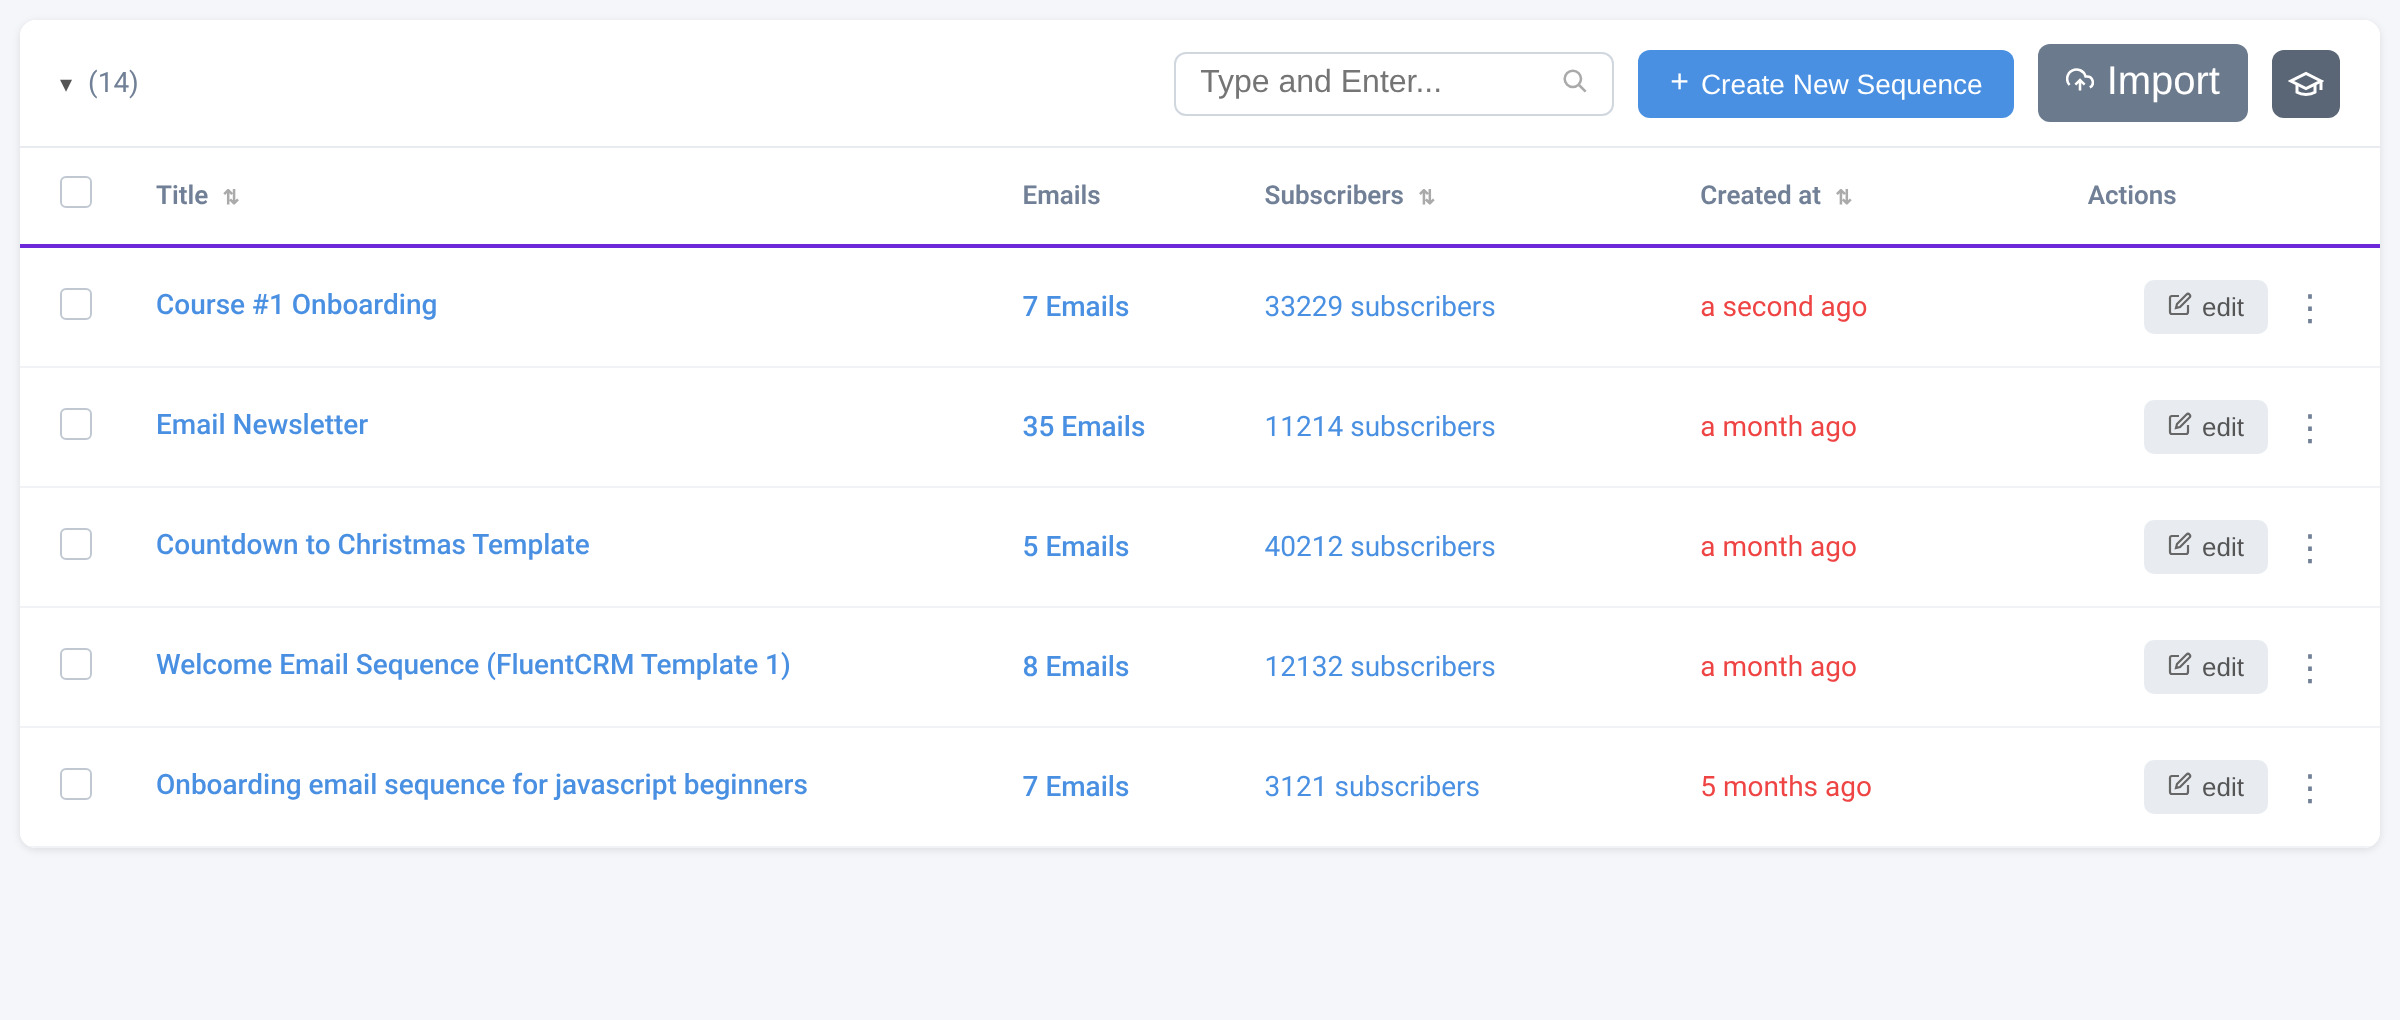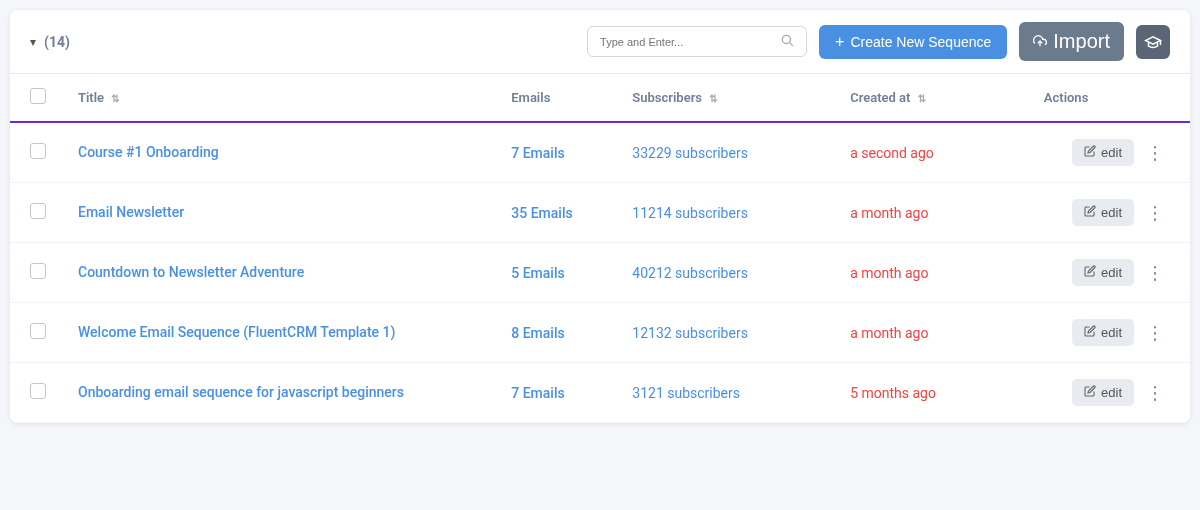--- a/index.html
+++ b/index.html
@@ -37,37 +37,37 @@
       font-size: 12px;
       cursor: pointer;
     }
     .header-title {
       font-size: 17px;
       font-weight: 600;
       color: #2d3748;
     }
     .header-count {
       font-size: 14px;
-      font-weight: 700;
+      font-weight: 400;
       color: #718096;
     }
     .search-box {
       display: flex;
       align-items: center;
       border: 1px solid #d0d7de;
       border-radius: 6px;
       padding: 6px 12px;
       gap: 8px;
       background: #fff;
       width: 220px;
     }
     .search-box input {
       border: none;
       outline: none;
-      font-size: 11px;
+      font-size: 16px;
       color: #7f1d1d;
       background: transparent;
       width: 100%;
     }
     .search-icon-svg {
       color: #aaa;
       font-size: 13px;
     }
     .btn-create {
       display: flex;
@@ -347,21 +347,21 @@
         </button>
         <button class="btn-more">⋮</button>
       </div>
     </td>
   </tr>
           <tr>
     <td class="td-checkbox">
       <input type="checkbox" class="checkbox" style="">
     </td>
     <td class="td-title">
-      <a href="#">Countdown to Newsletter Adventure</a>
+      <a href="#">Countdown to Christmas Template</a>
     </td>
     <td class="td-emails">
       <span>5 Emails</span>
     </td>
     <td class="td-subscribers">
       <span>40212 subscribers</span>
     </td>
     <td class="td-created">
       <span>a month ago</span>
     </td>

